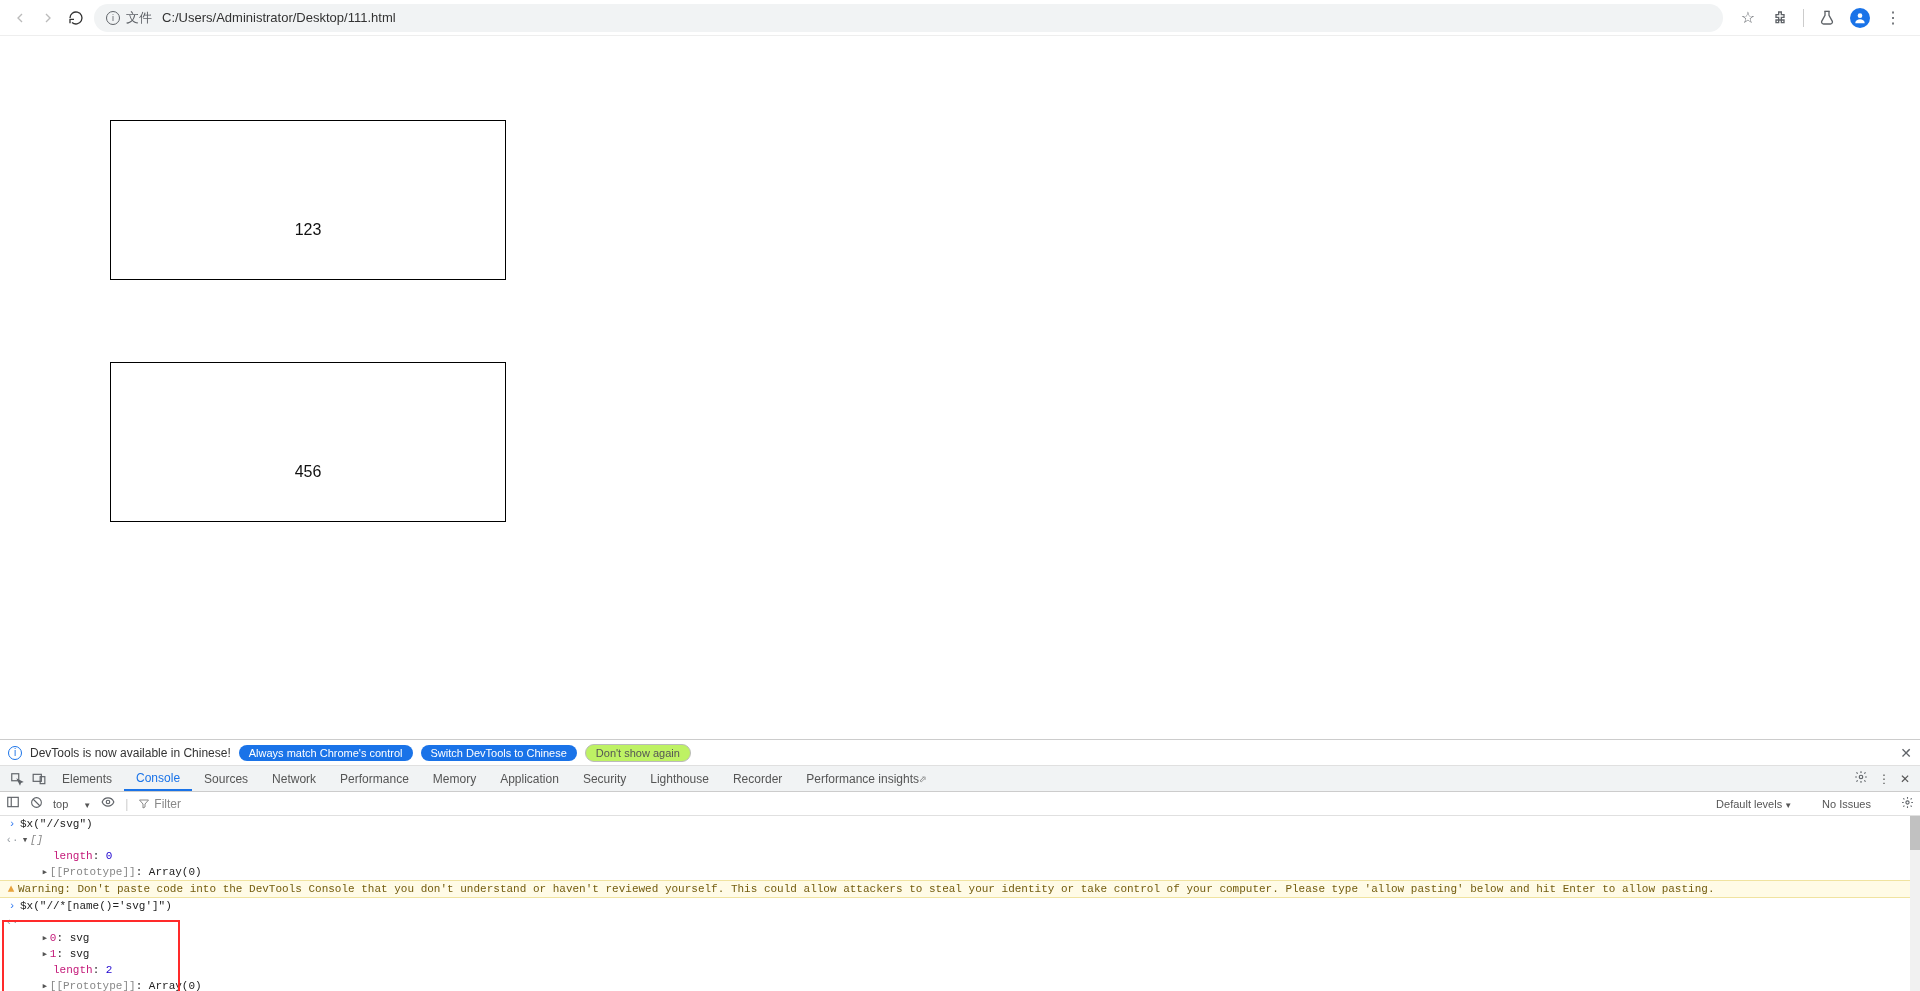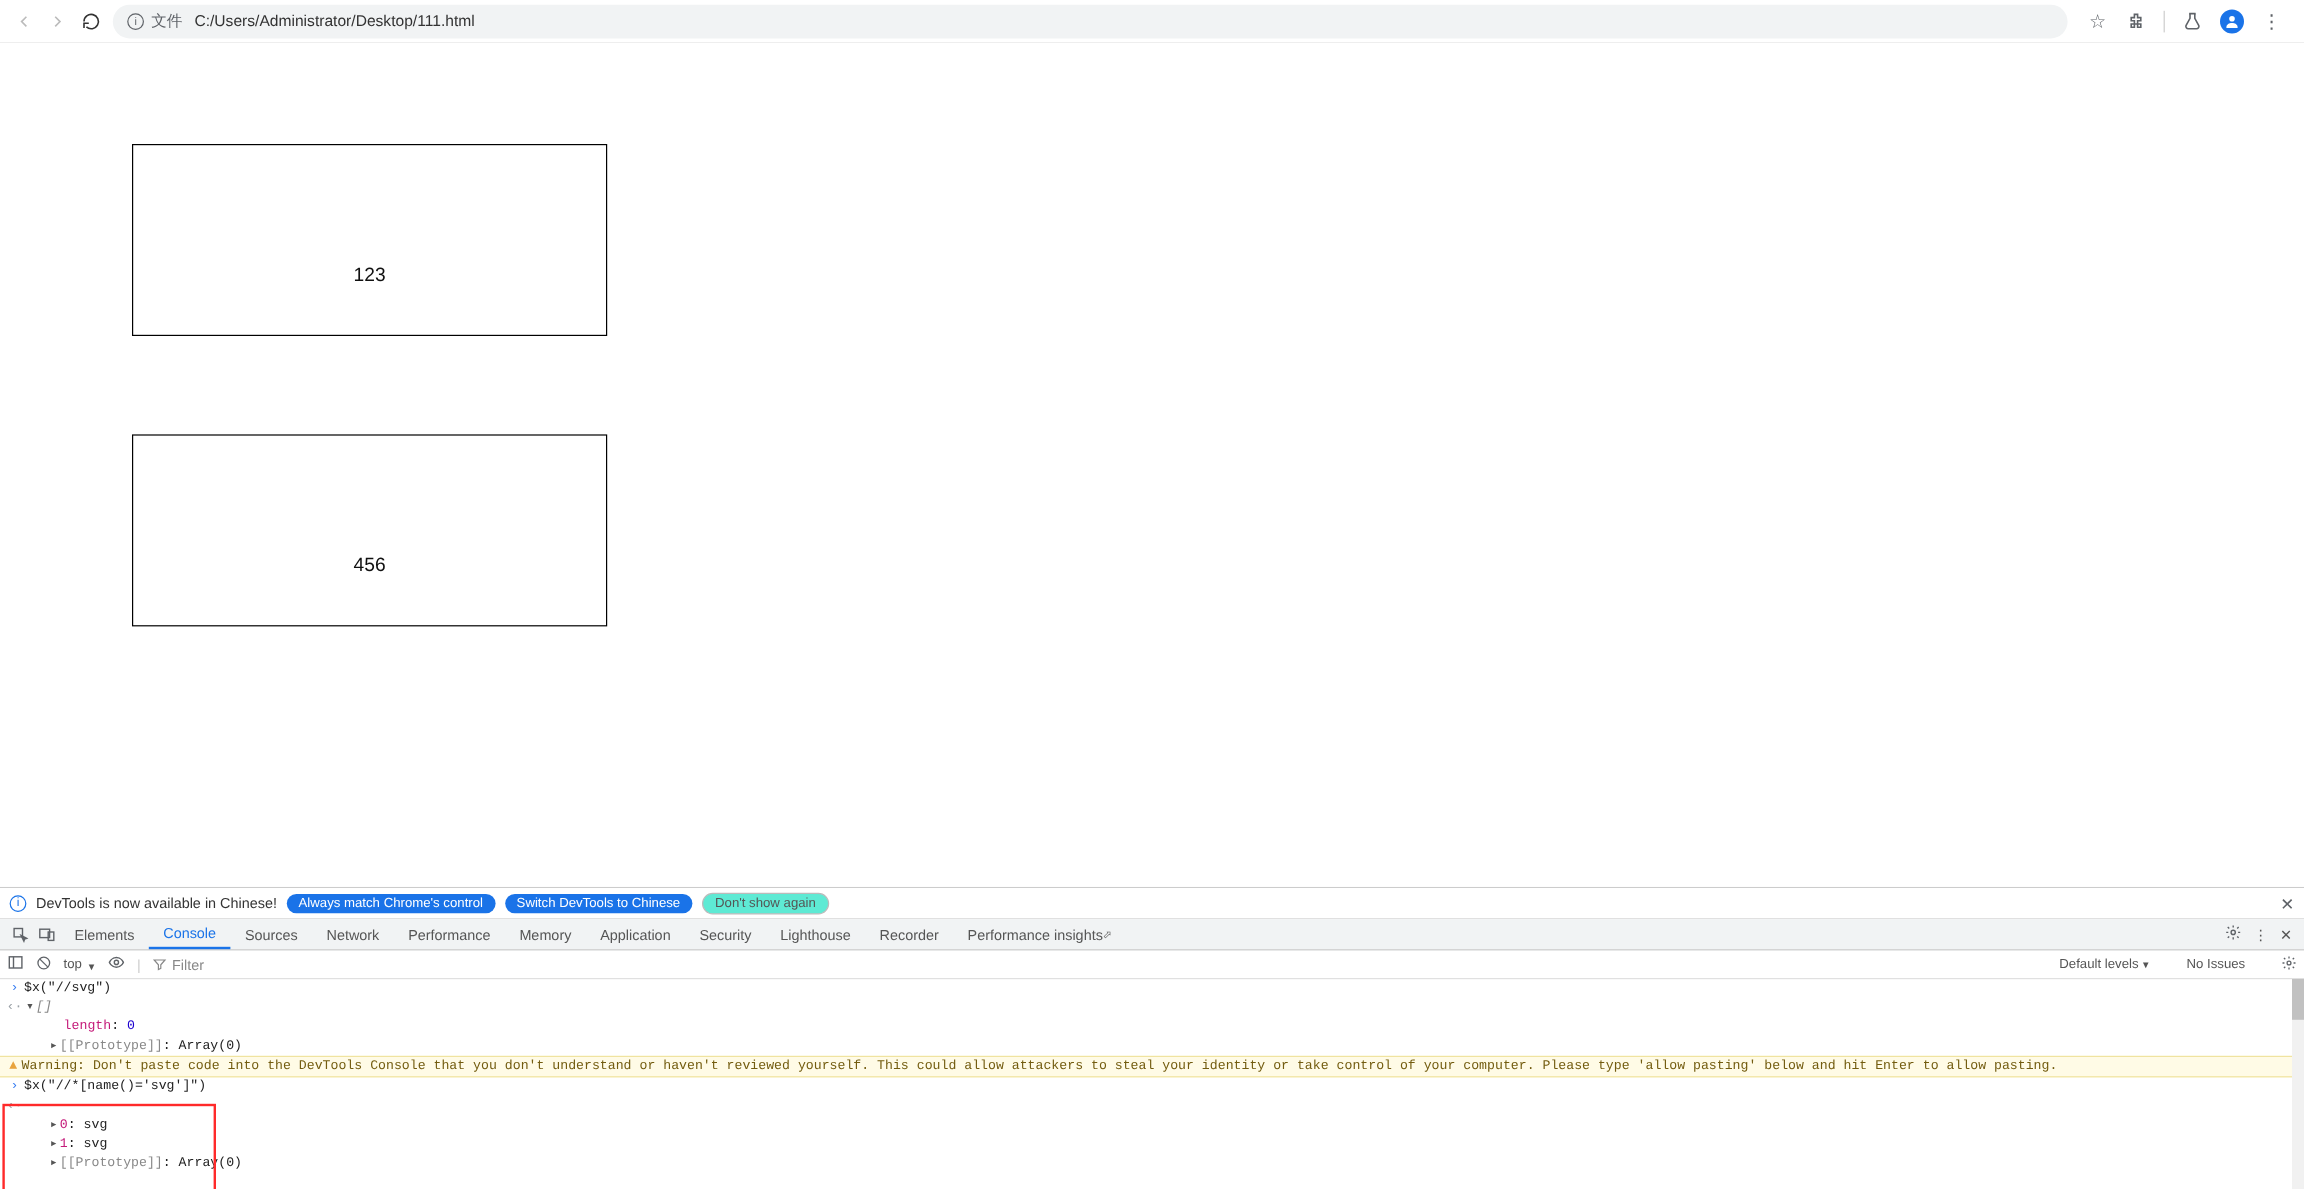--- a/index.html
+++ b/index.html
@@ -23,29 +23,29 @@
 .svg-box1 { left: 110px; top: 84px; }
 .svg-box2 { left: 110px; top: 326px; }
 .svg-text { position: absolute; left: 50%; transform: translateX(-50%); top: 100px; font-size: 16px; color: #111; font-family: Arial, sans-serif; }
 
 .devtools { height: 252px; display: flex; flex-direction: column; background: #fff; border-top: 1px solid #ccc; font-size: 12px; }
 .dt-info { height: 26px; background: #fff; display: flex; align-items: center; padding: 0 8px; gap: 8px; border-bottom: 1px solid #e0e0e0;}
 .dt-info-icon { width:14px; height:14px; border:1.2px solid #1a73e8; border-radius:50%; display:flex; align-items:center; justify-content:center; color:#1a73e8; font-size:10px;}
 .dt-info-text { color: #333; }
 .pill { border-radius: 10px; padding: 2px 10px; font-size: 11px; cursor: pointer; }
 .pill.blue { background: #1a73e8; color: #fff; }
-.pill.outline { border: 1px solid #bbb; color: #555; background: #5eead4; }
+.pill.outline { border: 1px solid #bbb; color: #555; background: #bef264; }
 .dt-info .close-x { margin-left: auto; font-size: 14px; color: #5f6368; }
 .dt-tabs { height: 26px; background: #f1f3f4; display: flex; align-items: center; padding: 0 6px; gap: 0; border-bottom: 1px solid #ccc; font-size: 12px; color: #555;}
 .dt-tab-ic { width: 22px; display:flex; align-items:center; justify-content:center; font-size:13px;}
 .dt-tab { padding: 0 12px; height: 100%; display:flex; align-items:center; cursor:pointer;}
 .dt-tab.active { color: #1a73e8; border-bottom: 2px solid #1a73e8; }
 .dt-right { margin-left:auto; display:flex; align-items:center; gap:10px; padding-right:4px;}
 .dt-filterbar { height: 24px; display: flex; align-items: center; padding: 0 6px; gap: 10px; border-bottom: 1px solid #e0e0e0; color:#555;}
-.dropdown-top { display:flex; align-items:flex-end; gap:4px; font-size:11px;}
+.dropdown-top { display:flex; align-items:flex-end; gap:15px; font-size:11px;}
 .fb-filter { display:flex; align-items:center; gap:4px; color:#888;}
 .fb-right { margin-left:auto; display:flex; align-items:center; gap:30px;}
 .fb-link { color:#555; font-size:11px;}
 .fb-link .tri { font-size:8px; margin-left:2px;}
 .console-body { flex:1; overflow:auto; font-family: "Consolas","Courier New",monospace; font-size:11px; line-height:14px; position:relative;}
 .scroll-gutter { position:absolute; right:0; top:0; width:10px; height:100%; background:#f1f1f1;}
 .scroll-thumb { position:absolute; right:0; top:0; width:10px; height:34px; background:#c1c1c1;}
 .row { display:flex; padding: 1px 4px; }
 .row .gut { width:16px; text-align:center; color:#888;}
 .row .content { flex:1; white-space:pre;}
@@ -247,19 +247,23 @@
       <div class="row">
         <span class="gut"></span>
         <span class="content">   <span class="caret">▸</span><span class="purple">0</span><span class="dark">: </span><span class="dark">svg</span></span>
       </div>
       <div class="row">
         <span class="gut"></span>
         <span class="content">   <span class="caret">▸</span><span class="purple">1</span><span class="dark">: </span><span class="dark">svg</span></span>
       </div>
       <div class="row">
         <span class="gut"></span>
+        <span class="content">     <span class="purple">length</span><span class="dark">: </span><span class="num">2</span></span>
+      </div>
+      <div class="row">
+        <span class="gut"></span>
         <span class="content">   <span class="caret">▸</span><span class="grey">[[Prototype]]</span><span class="dark">: </span><span class="dark">Array(0)</span></span>
       </div>
 
       <div class="hl-box"></div>
     </div>
   </div>
 </div>
 
 </body></html>

